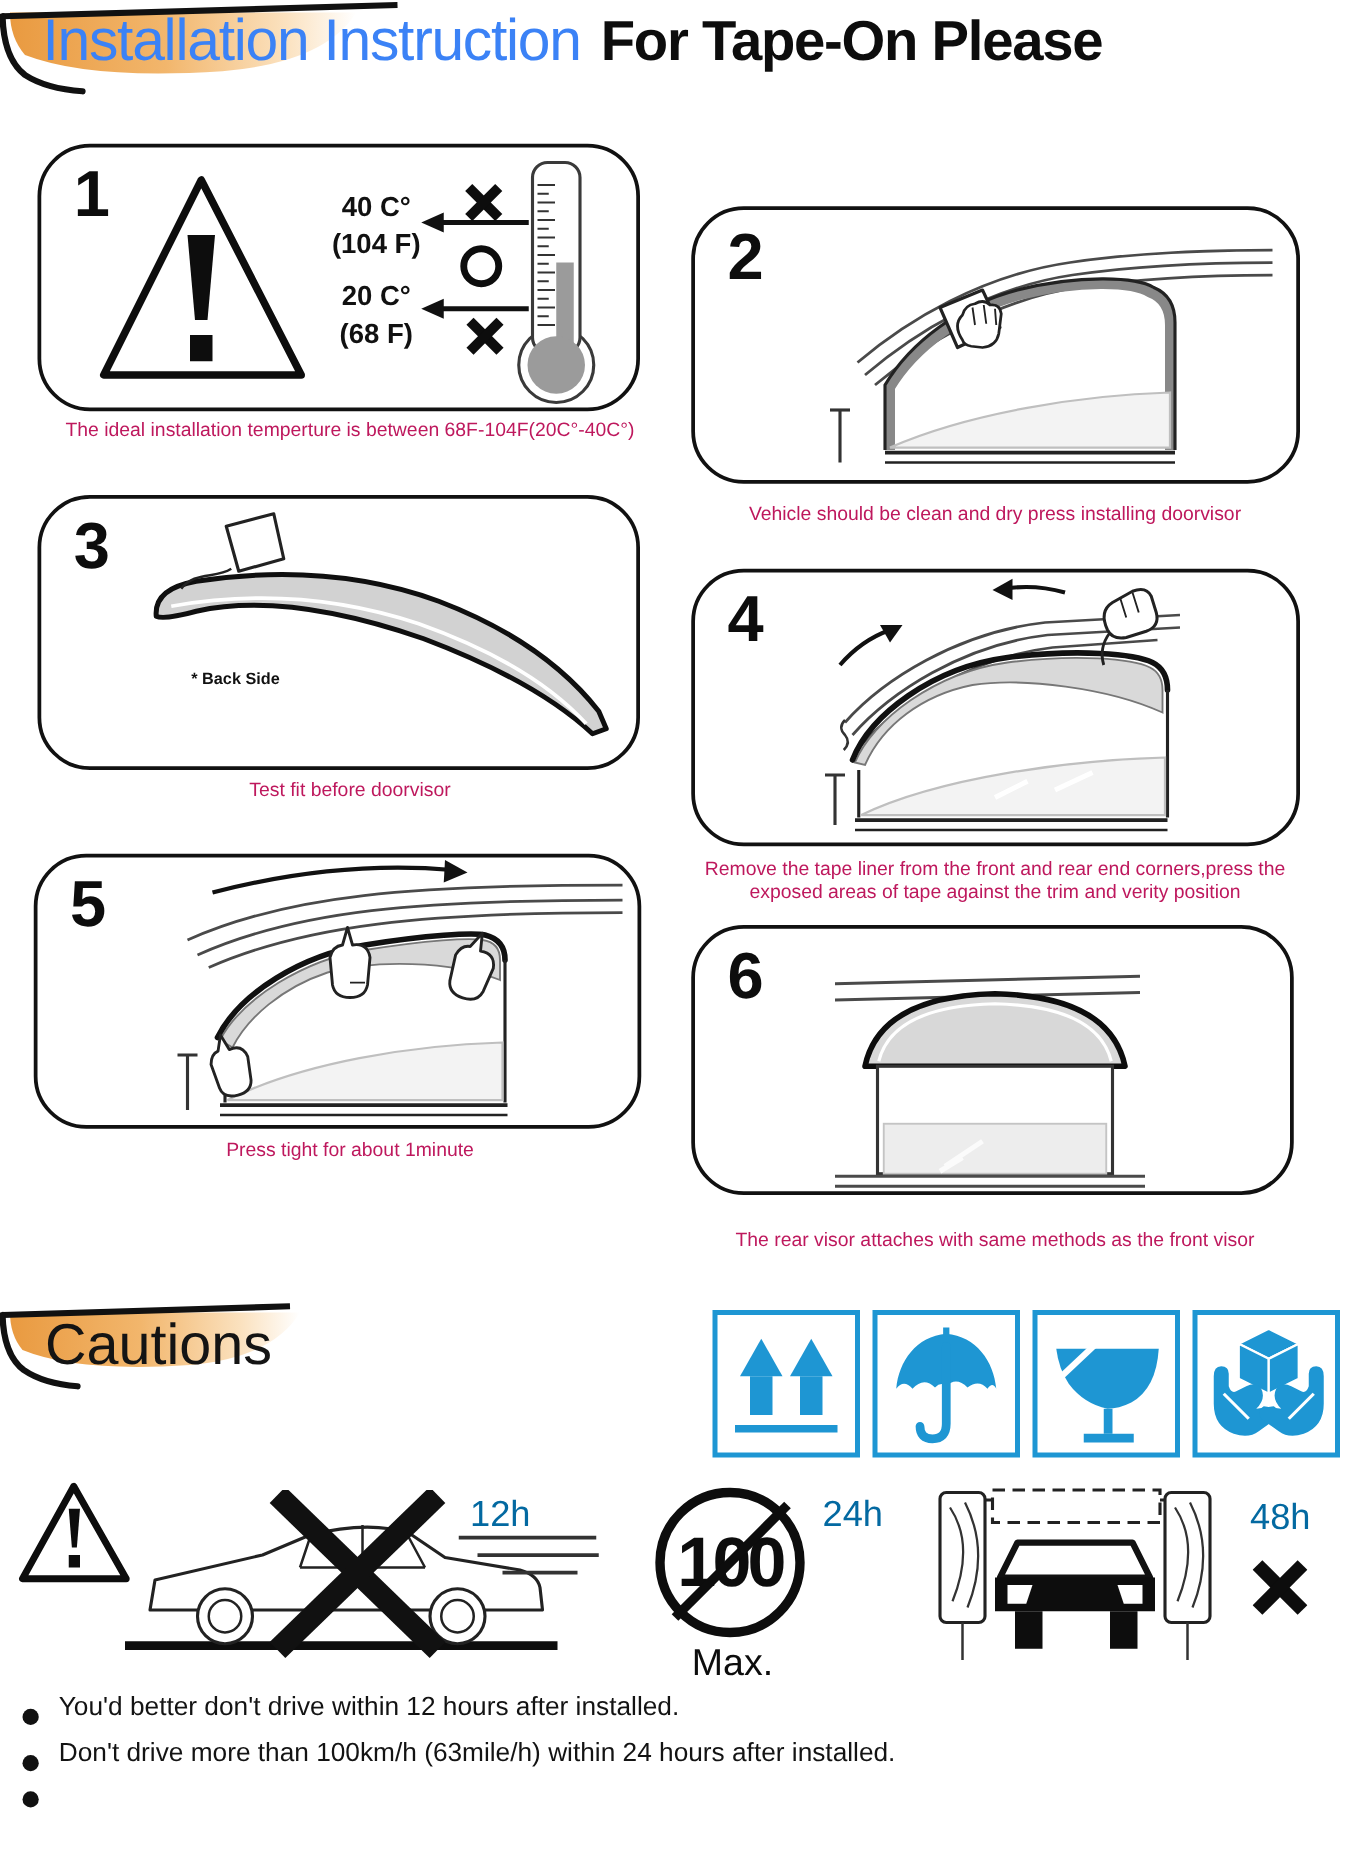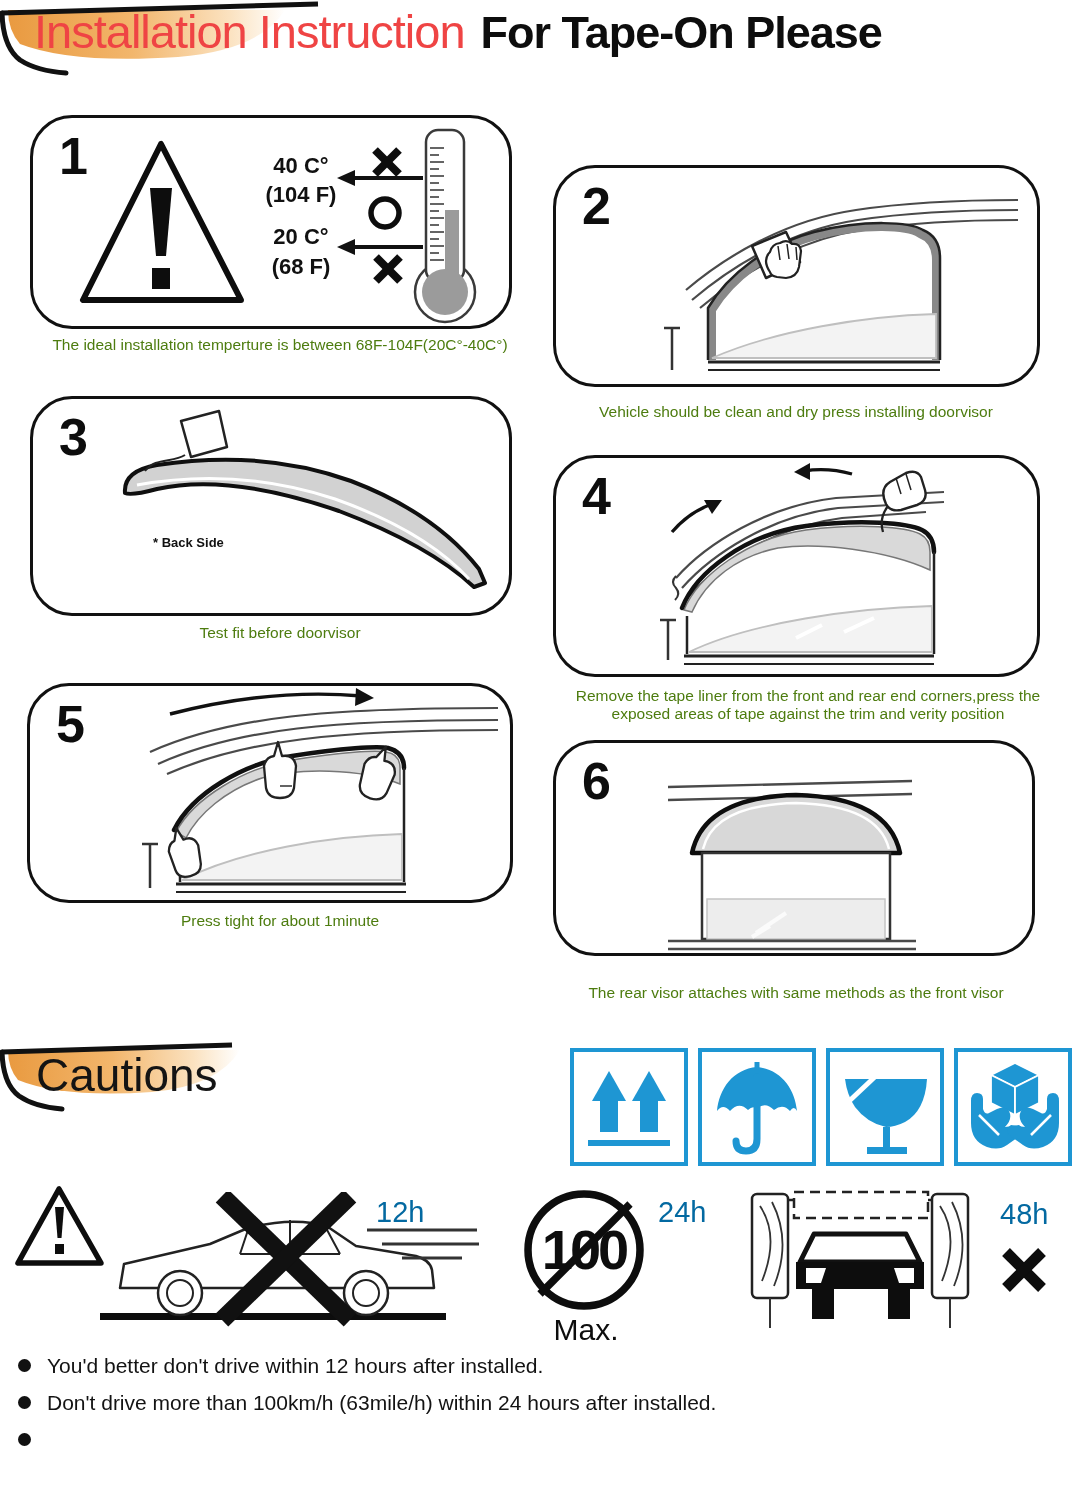--- a/index.html
+++ b/index.html
@@ -1,30 +1,30 @@
 <!DOCTYPE html>
 <html><head>
 <meta charset="utf-8">
 <style>
   html,body{margin:0;padding:0;background:#fff;}
   #canvas{position:relative;width:1084px;height:1496px;background:#fff;overflow:hidden;
           font-family:"Liberation Sans","DejaVu Sans",sans-serif;color:#111;}
   .abs{position:absolute;}
   .title-line{position:absolute;left:34px;top:4px;white-space:nowrap;}
-  .title-regular{font-size:47px;font-weight:400;color:#ef4444;letter-spacing:-1px;}
+  .title-regular{font-size:47px;font-weight:400;color:#3b82f6;letter-spacing:-1px;}
   .title-bold{font-size:45px;font-weight:700;color:#0d0d0d;margin-left:16px;letter-spacing:-1px;}
   .step-box{position:absolute;border:3px solid #111;border-radius:42px;background:#fff;box-sizing:border-box;}
   .step-num{position:absolute;top:8px;left:26px;font-size:52px;font-weight:700;color:#0d0d0d;}
-  .caption{position:absolute;font-size:15.5px;line-height:18px;text-align:center;color:#4d7c0f;}
+  .caption{position:absolute;font-size:15.5px;line-height:18px;text-align:center;color:#be185d;}
   .cautions-heading{position:absolute;left:36px;top:1048px;font-size:46px;font-weight:400;color:#141414;}
   .pkg-box{position:absolute;width:118px;height:118px;border:4px solid #1e96d3;background:#fff;box-sizing:border-box;
            display:flex;align-items:center;justify-content:center;}
   .hour-label{position:absolute;font-size:29px;color:#0369a1;}
   .bullets{position:absolute;left:14px;top:1352px;width:1062px;list-style:none;margin:0;padding:0;}
-  .bullets li{display:flex;align-items:flex-start;margin-bottom:9px;}
+  .bullets li{display:flex;align-items:flex-end;margin-bottom:9px;}
   .bullet-dot{width:13px;height:13px;border-radius:50%;background:#111;margin:7px 16px 0 4px;flex:0 0 auto;}
   .bullet-text{font-size:21px;line-height:28px;color:#131313;}
   svg text{font-family:"Liberation Sans","DejaVu Sans",sans-serif;}
 </style>
 </head>
 <body>
 
 <div id="canvas">
 
   <svg class="abs" style="left:0;top:0" width="340" height="86" viewBox="0 0 340 86">
@@ -160,21 +160,21 @@
         <path d="M296,16 C278,11 260,11 248,13" fill="none" stroke="#111" stroke-width="3.3"></path>
         <polygon points="238,14 254,5 254,22" fill="#111"></polygon>
       </g>
       <g>
         <path d="M330,46 q-7,-15 4,-22 l16,-9 q11,-4 15,4 l4,13 q3,11 -8,15 l-16,5 q-11,2 -15,-6 z" fill="#fff" stroke="#222" stroke-width="2.4" stroke-linejoin="round"></path>
         <path d="M340,20 l5,16 M350,16 l5,16" stroke="#222" stroke-width="1.5" fill="none"></path>
         <path d="M332,48 C326,56 324,64 327,74" fill="none" stroke="#222" stroke-width="2.3"></path>
       </g>
     </svg>
   </div>
-  <div class="caption" style="left:558px;top:687px;width:500px">Remove the tape liner from the front and rear end corners,press the exposed areas of tape against the trim and verity position</div>
+  <div class="caption" style="left:546px;top:687px;width:500px">Remove the tape liner from the front and rear end corners,press the exposed areas of tape against the trim and verity position</div>
 
   <div class="step-box" style="left:27px;top:683px;width:486px;height:220px">
     <span class="step-num">5</span>
     <svg width="480" height="214" viewBox="0 0 480 214">
       <g>
         <path d="M140,28 Q240,2 332,10" fill="none" stroke="#111" stroke-width="3.4"></path>
         <polygon points="344,12 326,2 325,20" fill="#111"></polygon>
       </g>
       <g fill="none" stroke="#4a4a4a" stroke-width="2.2">
         <path d="M120,66 C200,30 300,22 468,22"></path>

